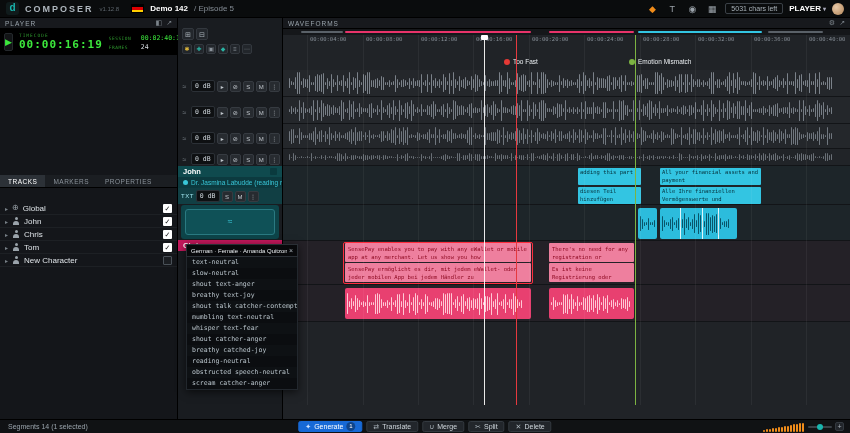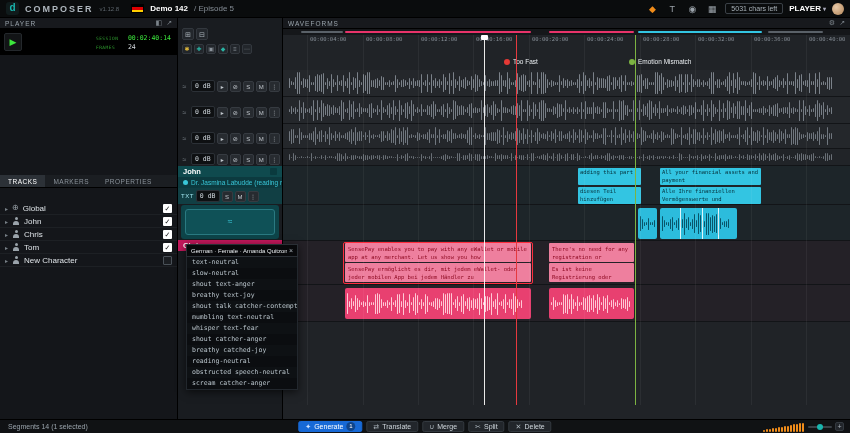--- a/index.html
+++ b/index.html
@@ -181,20 +181,24 @@
     <aside class="player">
       <div class="phead">
         <span class="t">PLAYER</span>
         <span class="sp"></span>
         <span class="i">◧</span>
         <span class="i">↗</span>
       </div>
 
       <div class="tcblock">
         <span class="playbtn">▶</span>
+        <span class="tcmain mono">
+          <div class="lab">TIMECODE</div>
+          <div class="val">00:00:16:19</div>
+        </span>
         <span class="tcside mono">
           <span class="row">
             <span class="lab">SESSION</span>
             <span class="v">00:02:40:14</span>
           </span>
           <span class="row">
             <span class="lab">FRAMES</span>
             <span class="vw">24</span>
           </span>
         </span>

